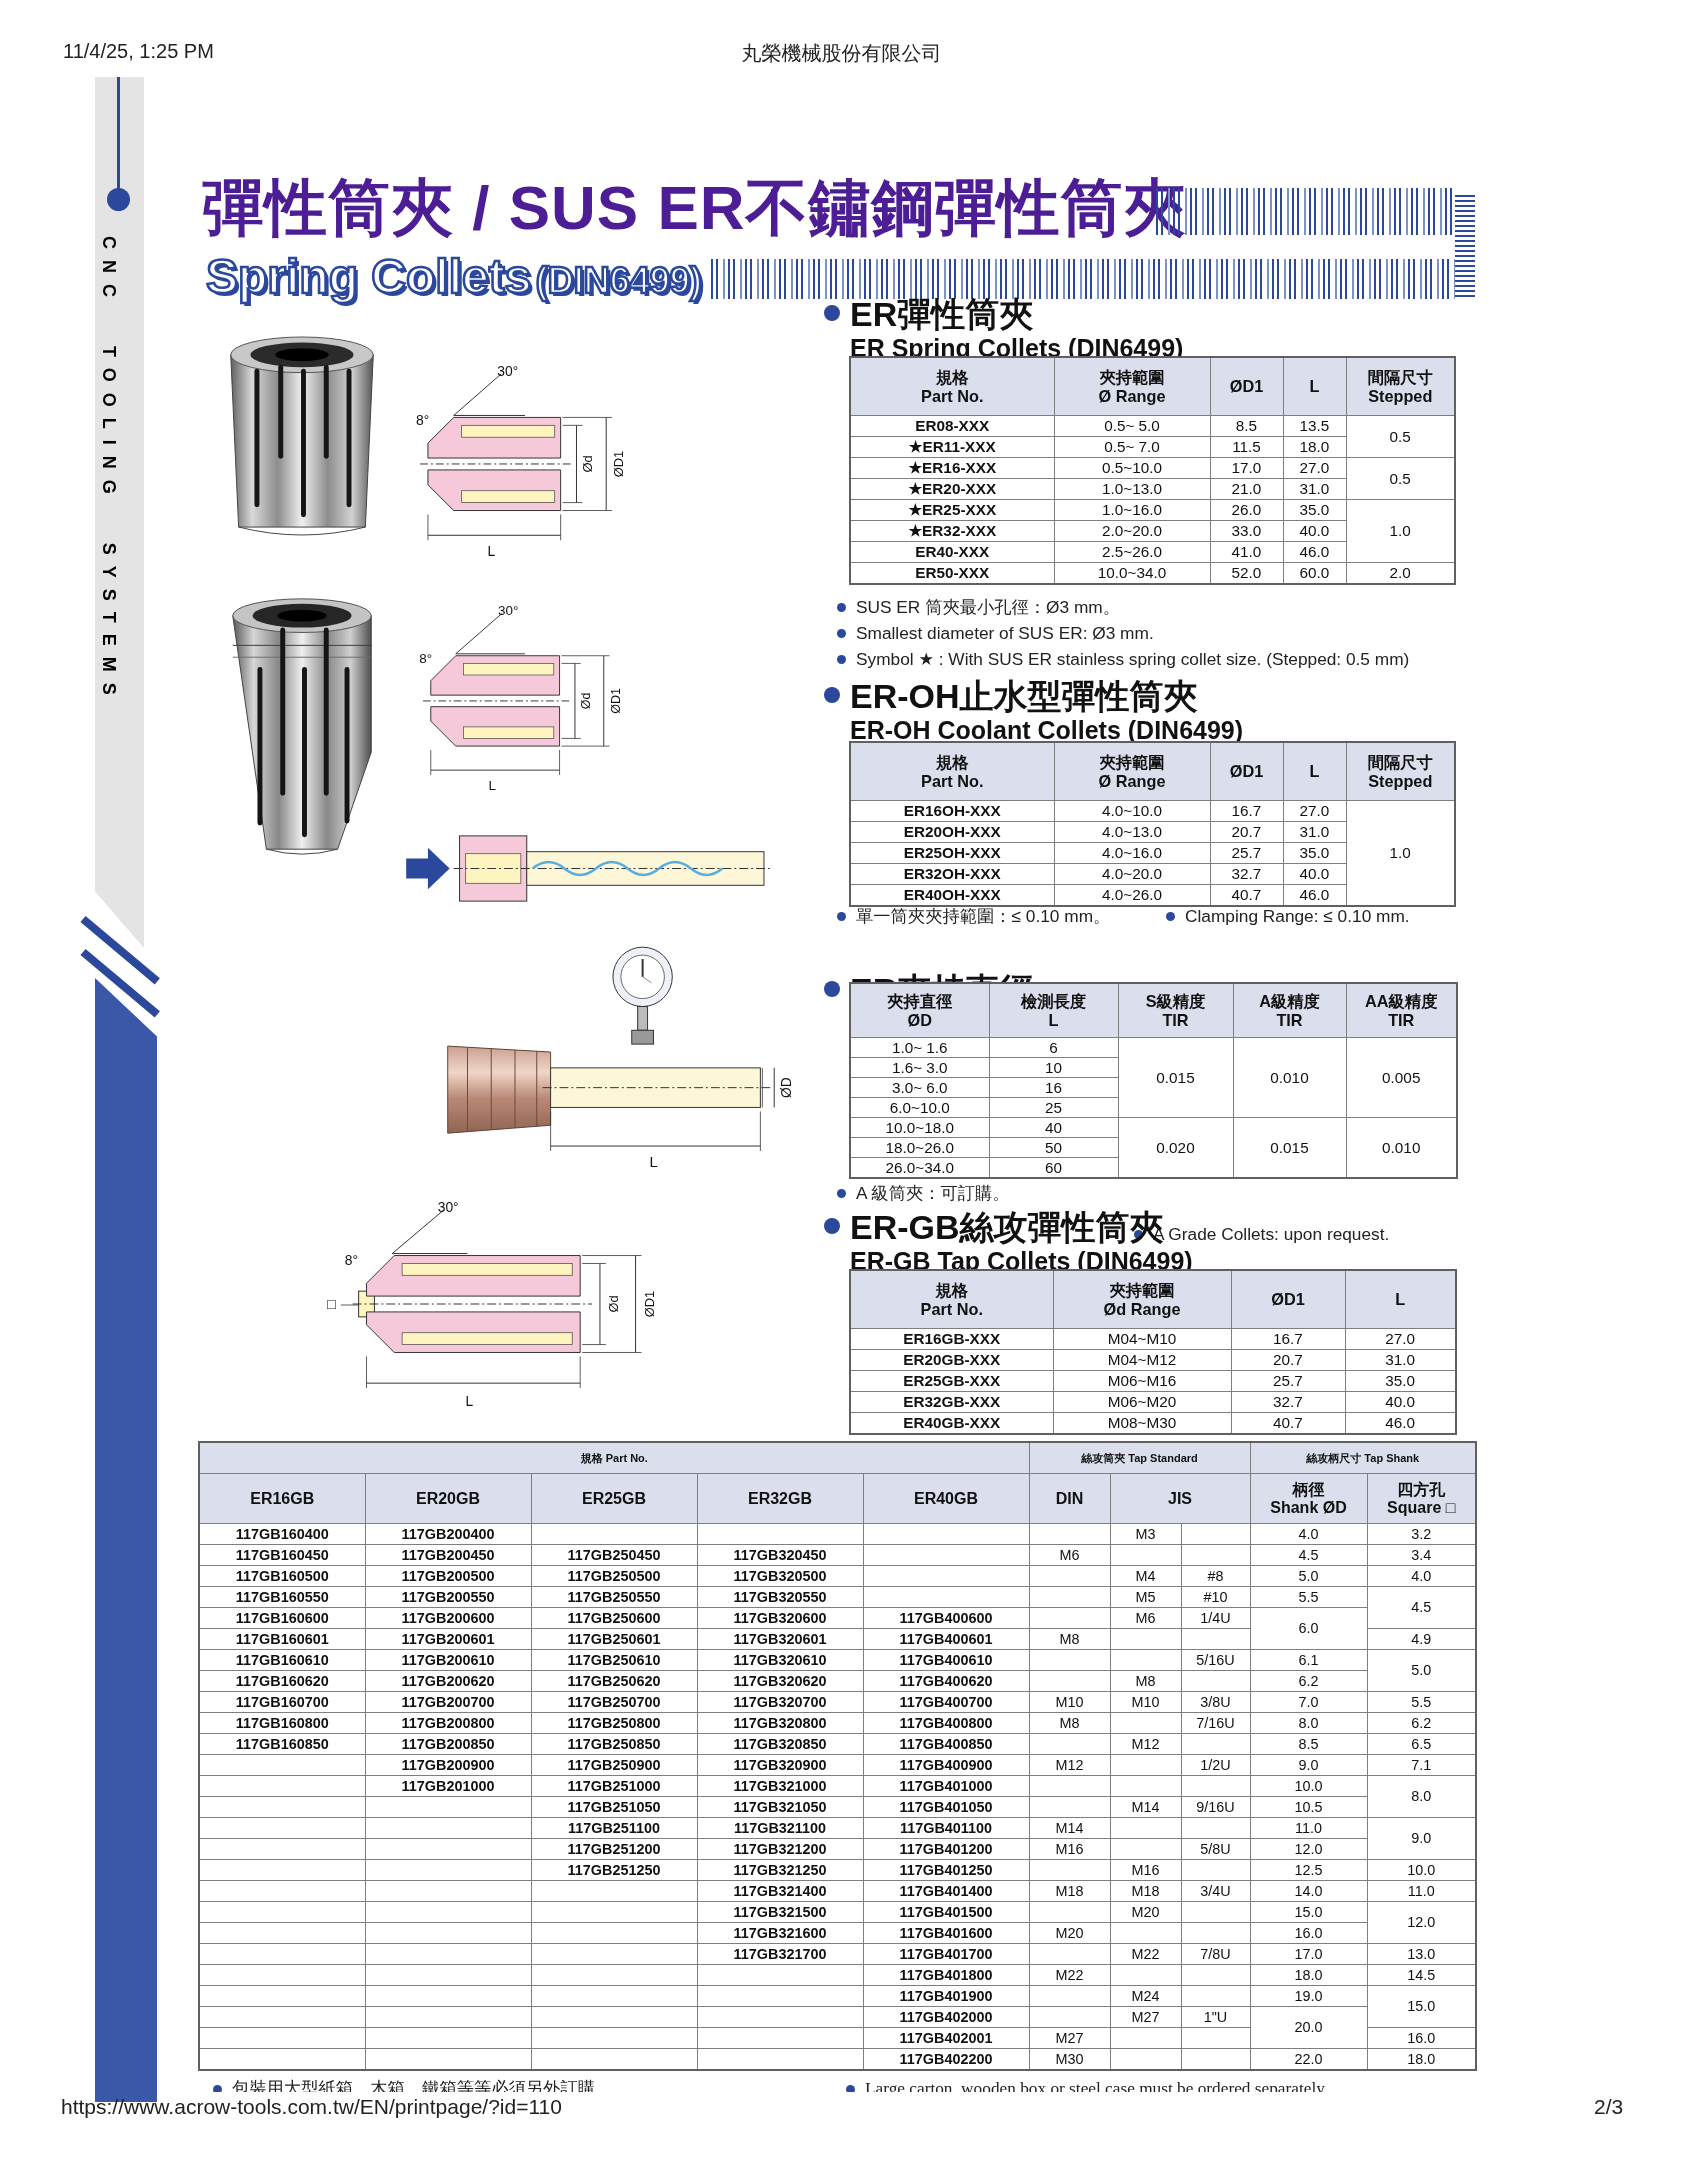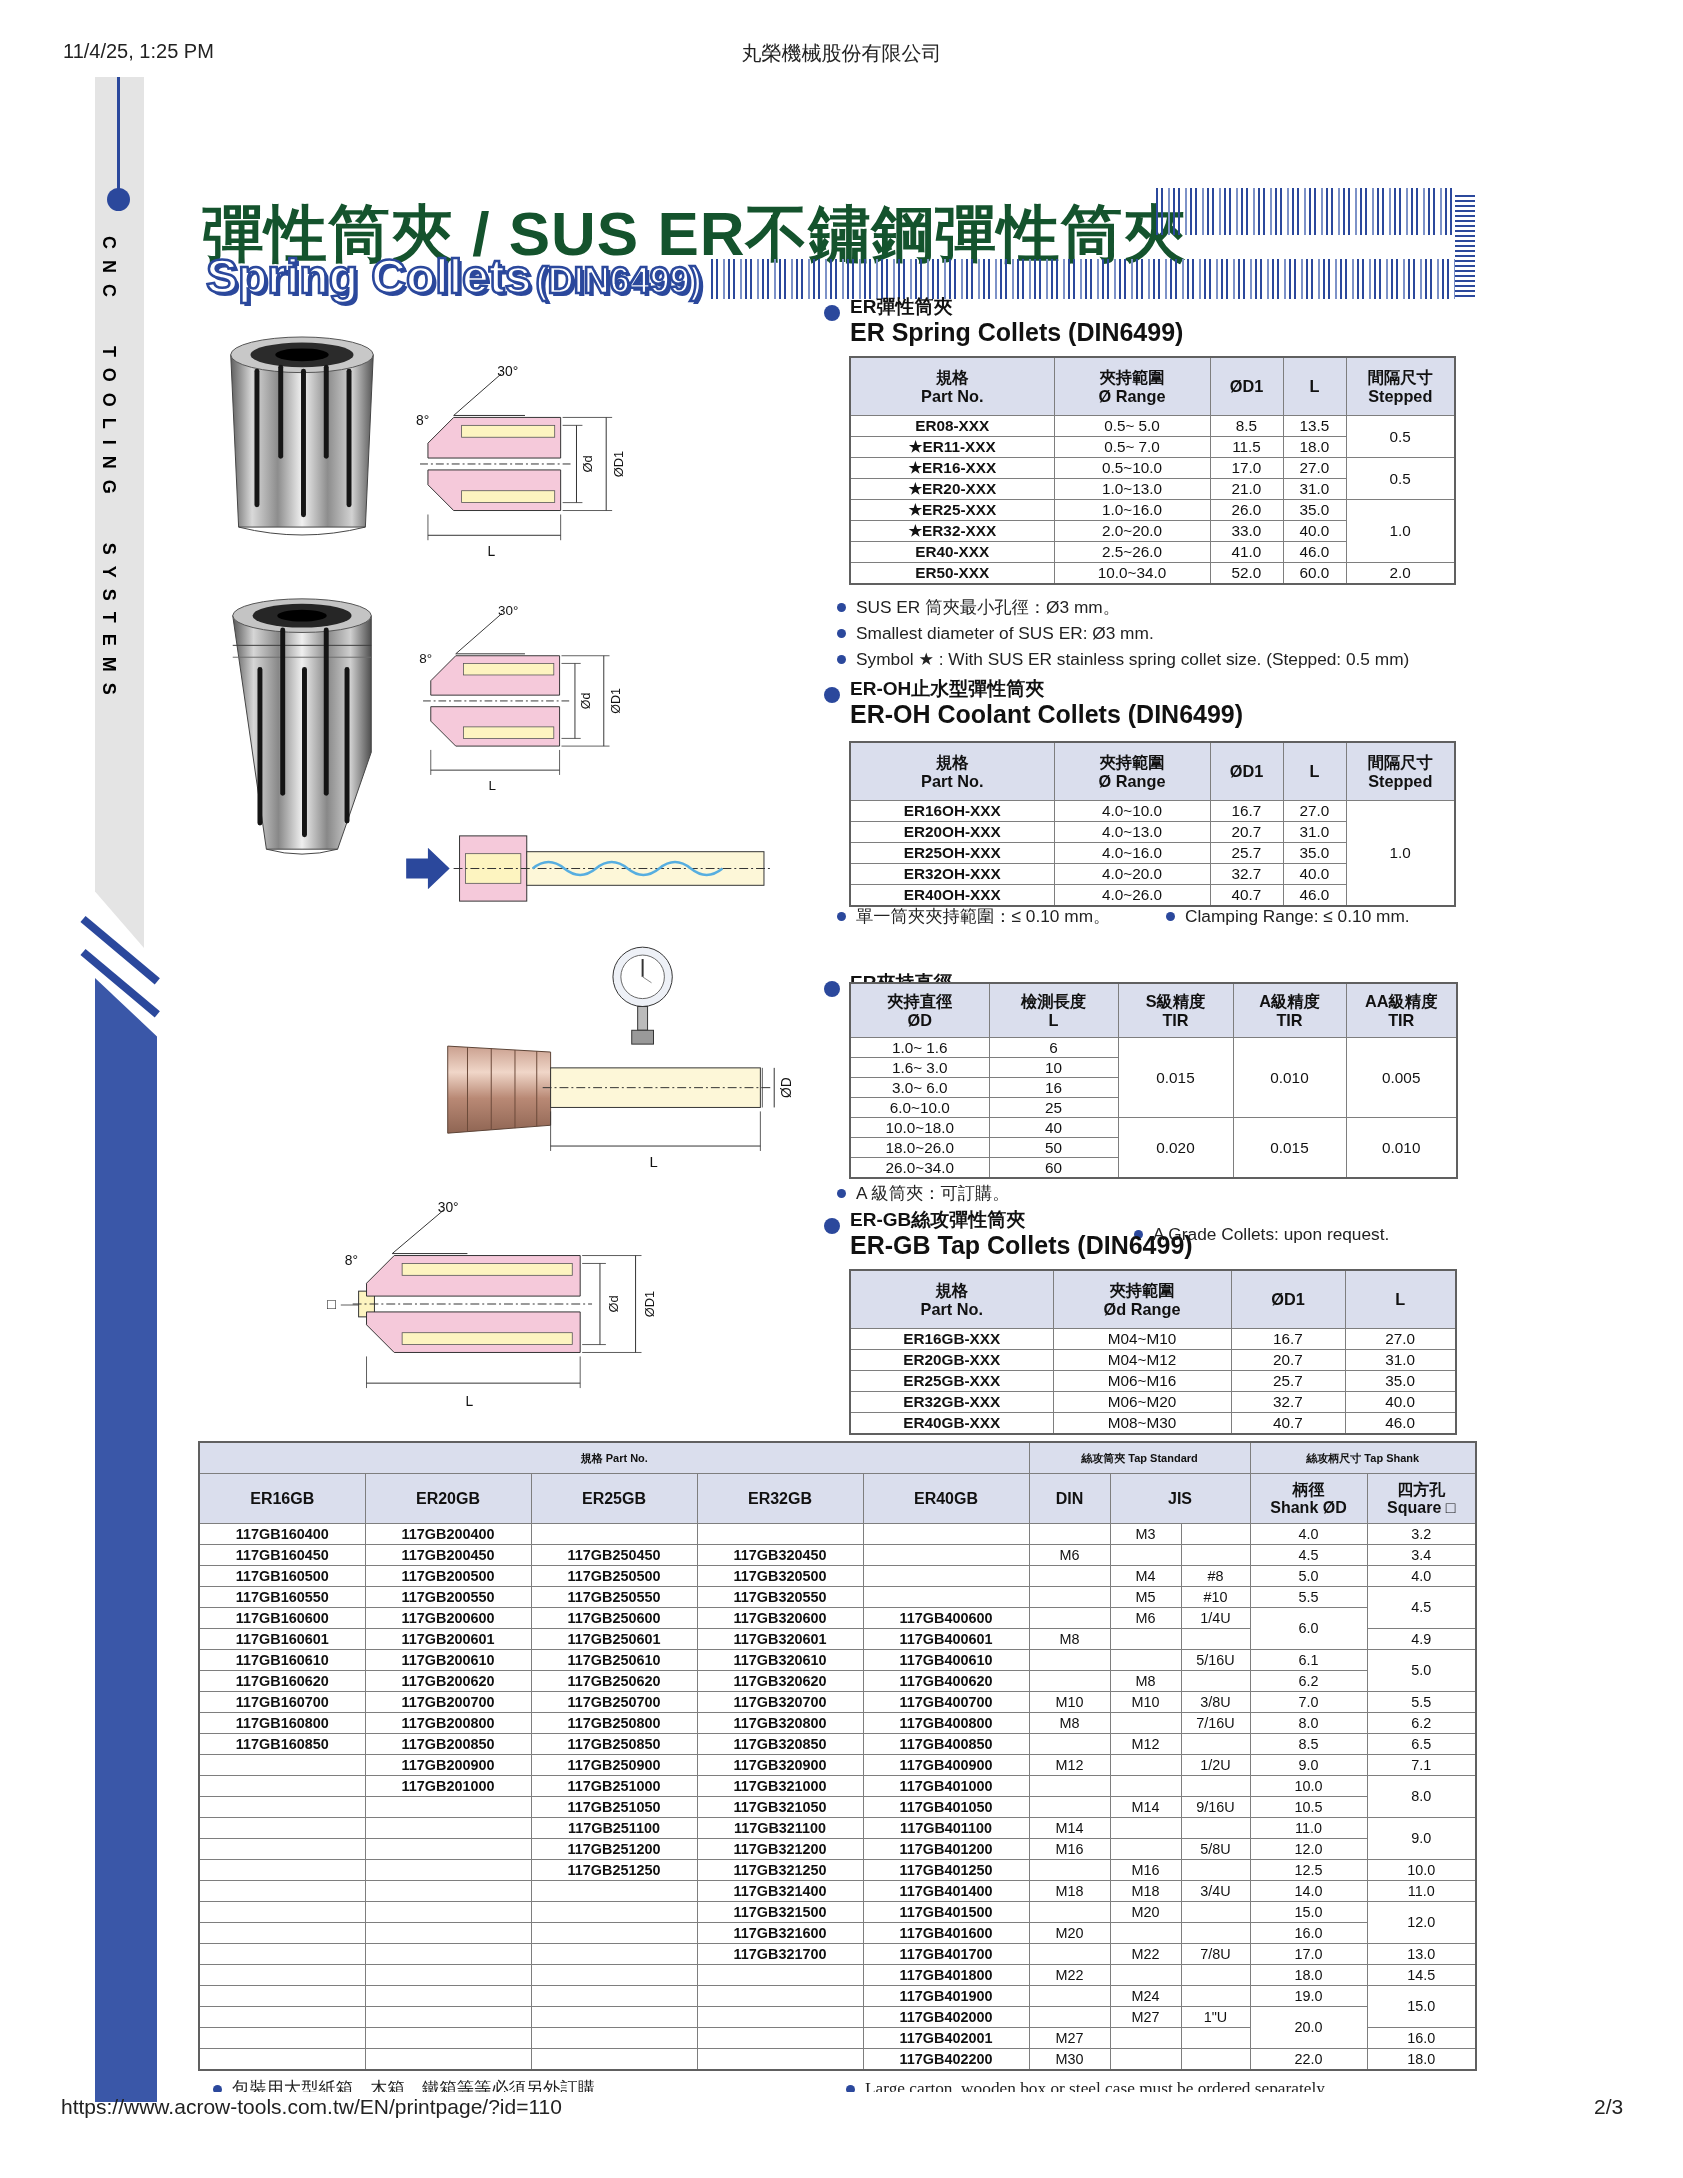--- a/index.html
+++ b/index.html
@@ -16,33 +16,33 @@
            clip-path:polygon(0 0,100% 0,100% 100%,0 93.5%);}
   .sb-line{left:117px;top:77px;width:3px;height:113px;background:#2b489c;}
   .sb-dot{left:107px;top:188px;width:23px;height:23px;border-radius:50%;background:#2b489c;}
   .sb-text{left:98px;top:236px;height:693px;writing-mode:vertical-rl;
            font-size:18px;font-weight:700;letter-spacing:11px;word-spacing:22px;color:#000;}
   .sb-stripe{width:97px;height:8px;background:#2b489c;transform:rotate(40deg);transform-origin:left center;}
   .sb-blue{left:95px;top:978px;width:62px;height:1124px;background:#3a57a8;
            clip-path:polygon(0 0,100% 5.2%,100% 100%,0 100%);}
 
   
-  .title-zh{font-size:62px;font-weight:900;letter-spacing:1px;color:#14532d;white-space:nowrap;margin-top:26px;}
+  .title-zh{font-size:62px;font-weight:900;letter-spacing:1px;color:#4c1d95;white-space:nowrap;}
   .title-en{white-space:nowrap;font-weight:800;color:#fff;
             -webkit-text-stroke:2.6px #2b489c;text-shadow:3px 3px 0 #2b489c;}
   .title-en .big{font-size:48px;}
   .title-en .small{font-size:36px;}
   .stripes{background-image:repeating-linear-gradient(90deg,#2b489c 0 2px,transparent 2px 5px,
             #2b489c 5px 7px,transparent 7px 12px,#7d92c8 12px 14px,transparent 14px 17px);}
   .vstripes{background-image:repeating-linear-gradient(0deg,#2b489c 0 2px,transparent 2px 5px);}
 
   
   .sechead{display:flex;align-items:flex-start;}
   .sechead .dot{flex:0 0 auto;width:16px;height:16px;border-radius:50%;background:#2b489c;margin:8px 10px 0 0;}
-  .sechead .zh{font-size:19px;font-weight:700;line-height:1.05;}
+  .sechead .zh{font-size:34px;font-weight:700;line-height:1.05;}
   .sechead .en{font-size:25px;font-weight:700;line-height:1.2;}
 
   
   .note{display:flex;align-items:flex-start;font-size:17.3px;line-height:26px;color:#222;}
   .note .ndot{flex:0 0 auto;width:9px;height:9px;border-radius:50%;background:#2b489c;margin:9px 10px 0 0;}
 
   
   table.dtable{border-collapse:collapse;table-layout:fixed;border:2px solid #606060;}
   .dtable th,.dtable td{border:1px solid #7e7e7e;text-align:center;padding:0 2px;line-height:1.12;
                         overflow:hidden;white-space:nowrap;}

